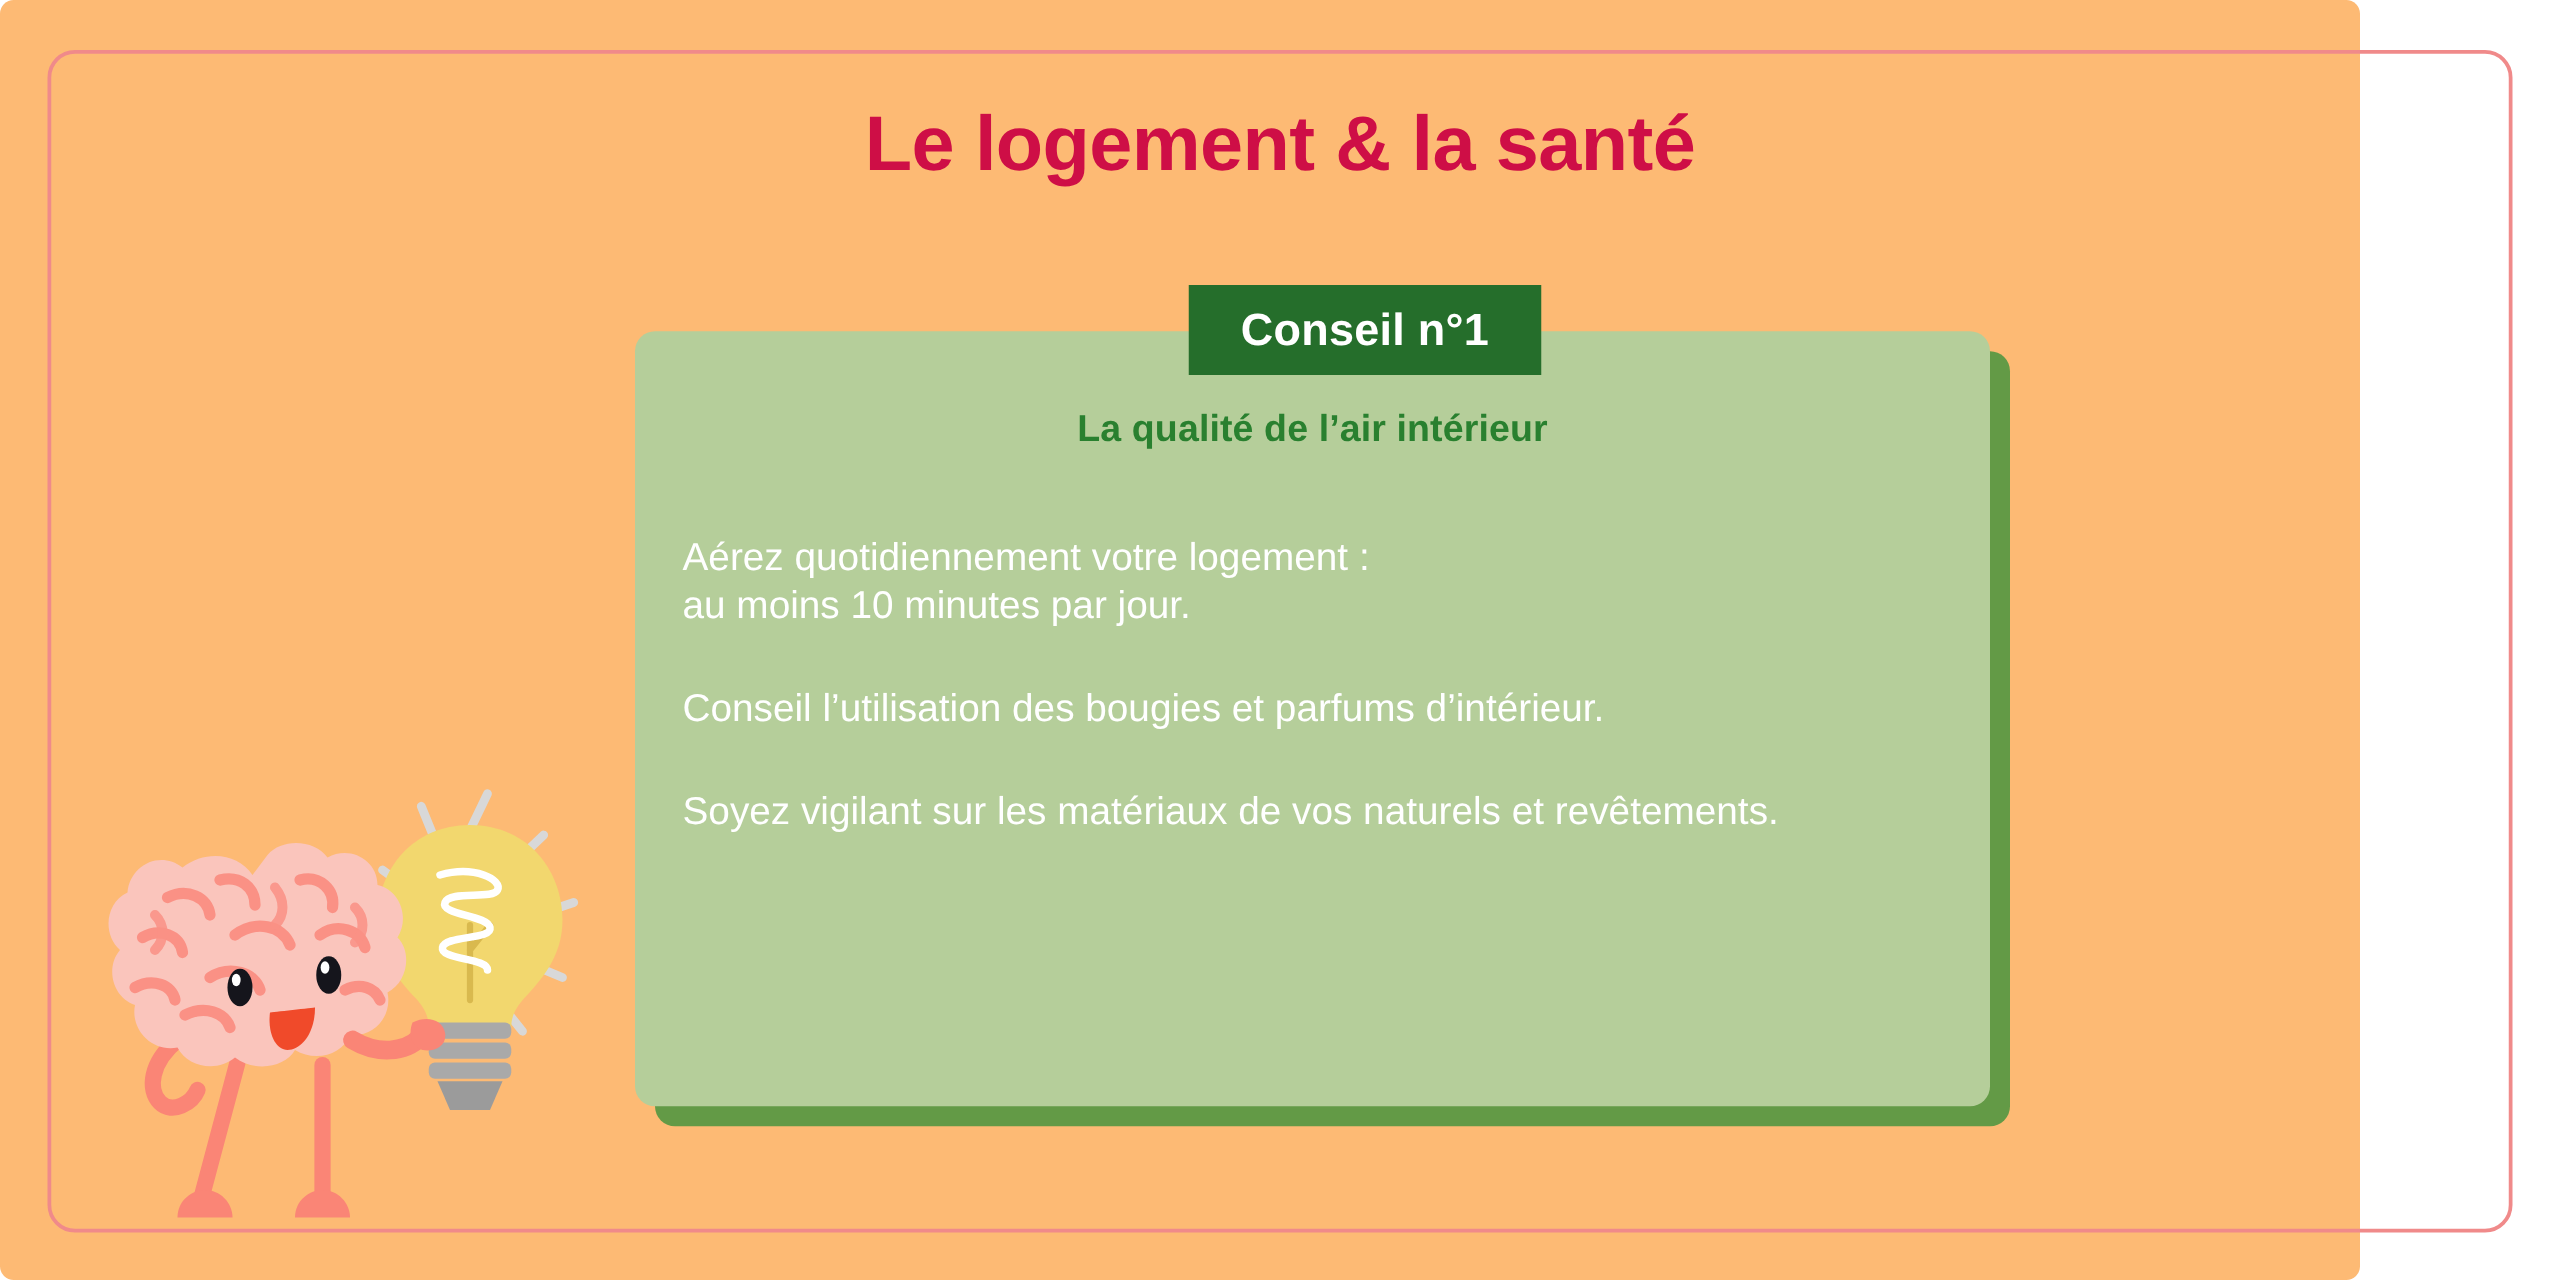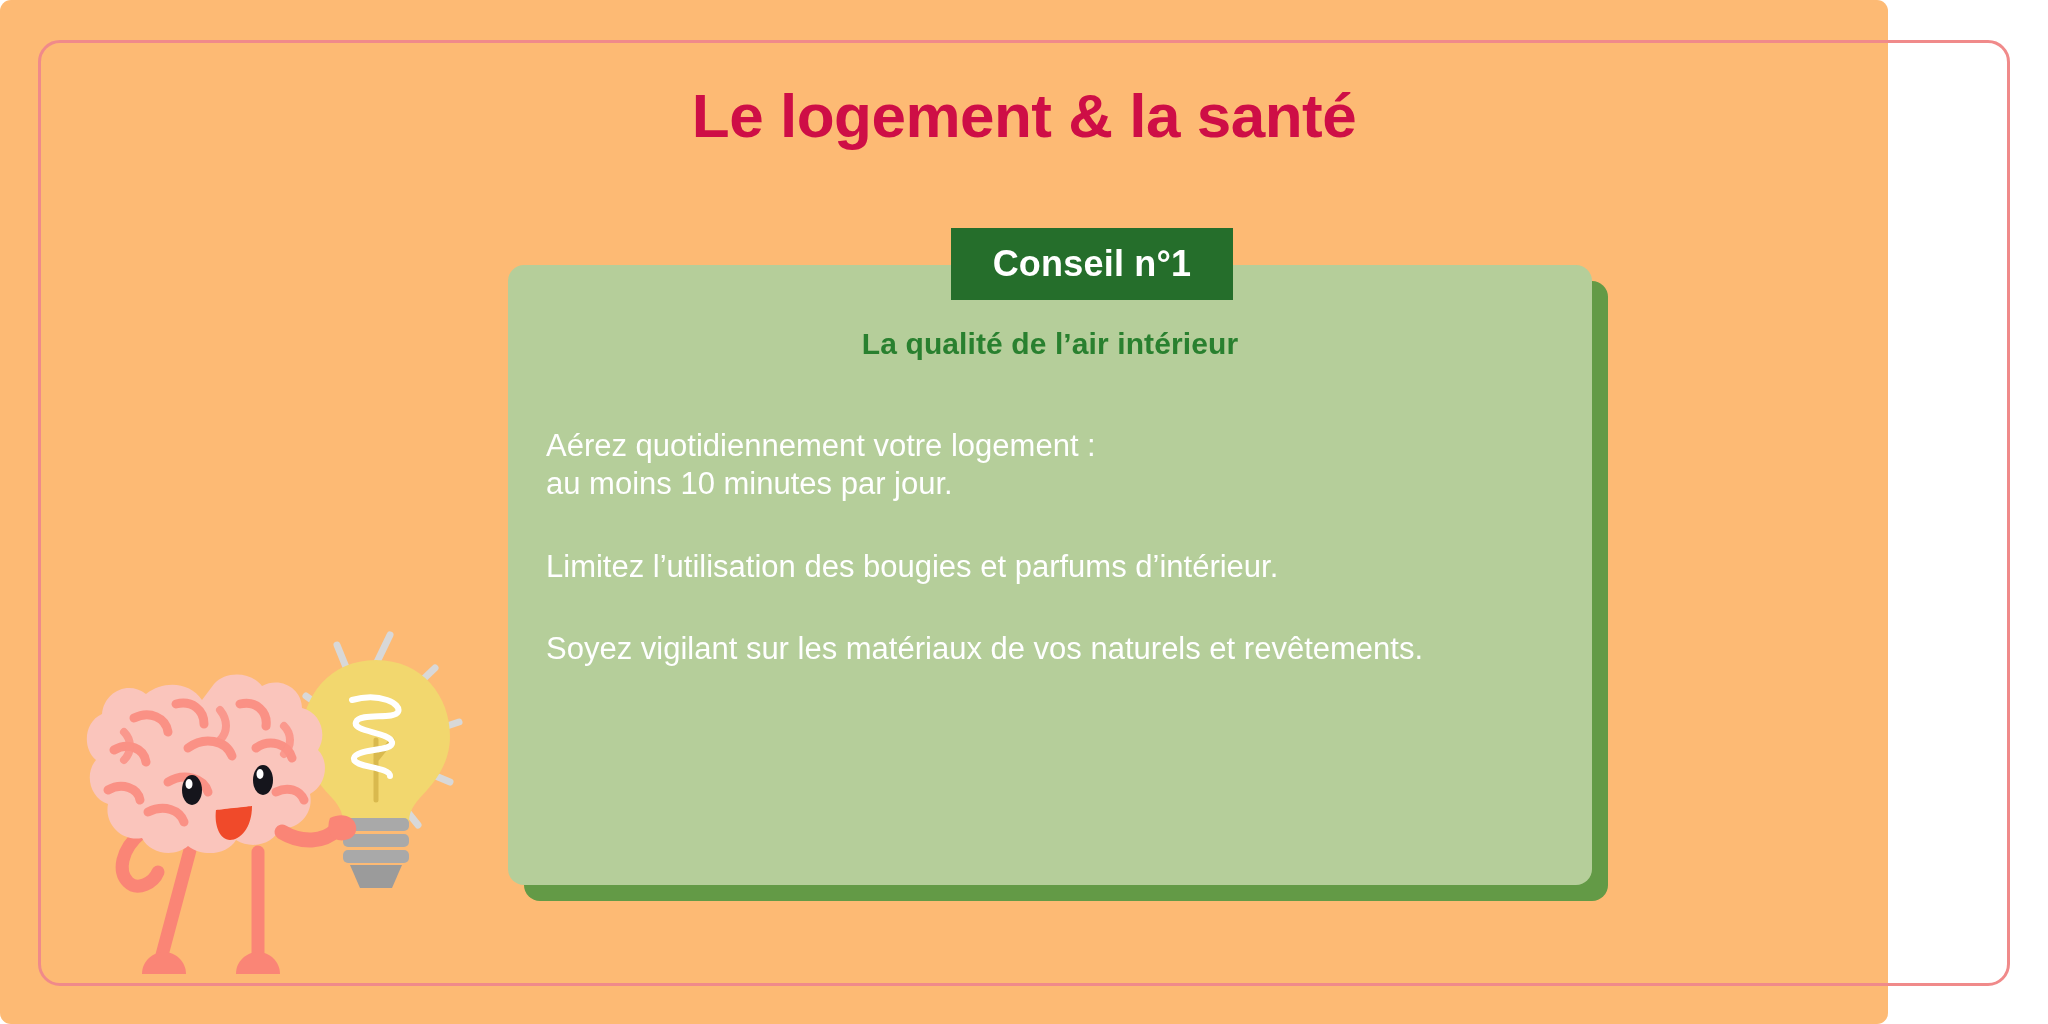--- a/index.html
+++ b/index.html
@@ -150,21 +150,21 @@
 
   <div class="card-wrap">
     <div class="card-shadow"></div>
     <div class="card">
 
       <div class="card-subtitle">La qualité de l’air intérieur</div>
 
       <div class="card-body">
         <p class="tip">Aérez quotidiennement votre logement :
 au moins 10 minutes par jour.</p>
-        <p class="tip">Limitez l’utilisation des bougies et parfums d’intérieur.</p>
+        <p class="tip">Conseil l’utilisation des bougies et parfums d’intérieur.</p>
         <p class="tip">Soyez vigilant sur les matériaux de vos naturels et revêtements.</p>
       </div>
 
     </div>
   </div>
 
   <div class="badge">Conseil n°1</div>
 
   <div class="mascot">
     <svg width="400" height="390" viewBox="0 0 400 390" xmlns="http://www.w3.org/2000/svg">

